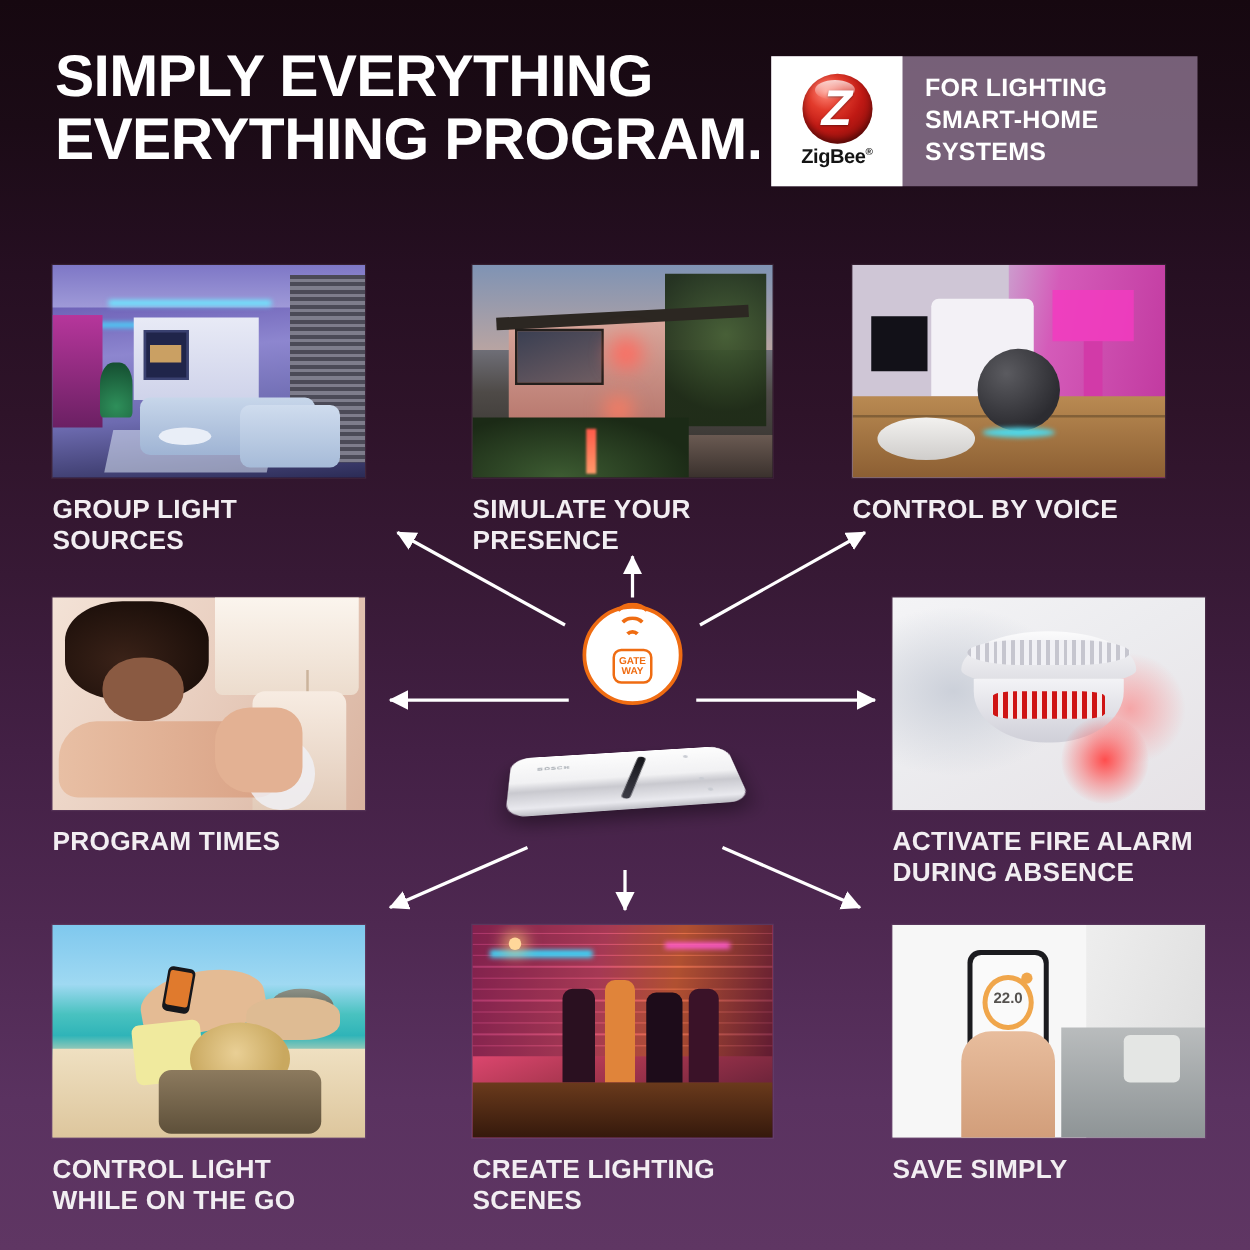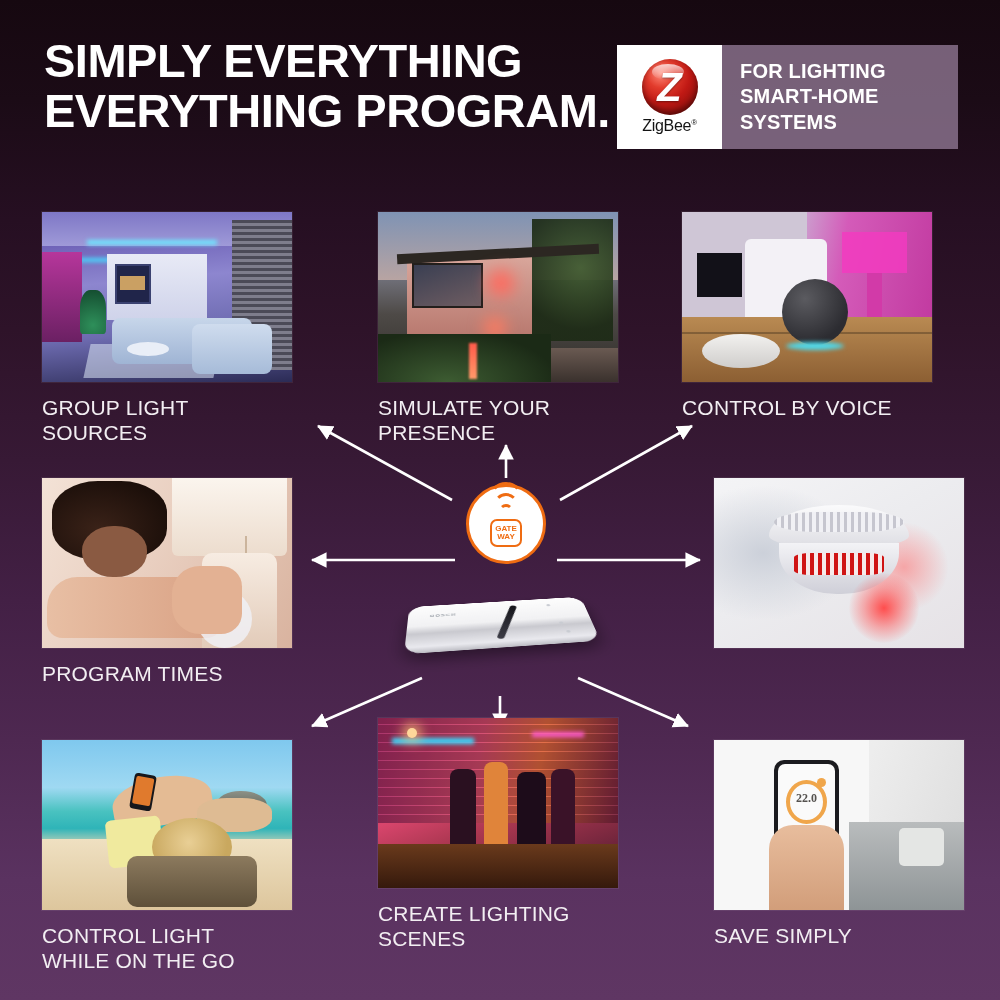--- a/index.html
+++ b/index.html
@@ -52,40 +52,40 @@
     border-radius:50%;
     background:linear-gradient(180deg,rgba(255,255,255,.75),rgba(255,255,255,0));
   }
   .zb-z{
     position:absolute;left:0;top:0;width:100%;height:100%;
     display:flex;align-items:center;justify-content:center;
     color:#ffffff;font-weight:bold;font-style:italic;font-size:40px;
     line-height:1;text-shadow:0 1px 2px rgba(0,0,0,.4);
   }
   .zb-word{
-    font-size:16px;font-weight:normal;color:#141414;letter-spacing:-0.3px;
+    font-size:16px;font-weight:bold;color:#141414;letter-spacing:-0.3px;
   }
   .zb-word sup{font-size:8px;vertical-align:super;}
   .zb-text{
     flex:1;display:flex;flex-direction:column;justify-content:center;
     padding-left:18px;
     color:#ffffff;font-weight:bold;font-size:20px;line-height:1.28;
     letter-spacing:.2px;
   }
 
   
   .tile{position:absolute;}
   .thumb{
     width:250px;height:170px;overflow:hidden;position:relative;
     box-shadow:0 0 0 1px rgba(255,255,255,0.07);
   }
   .thumb.w240{width:240px;}
   .caption{
     margin-top:14px;color:#f2eef2;font-size:21px;line-height:1.18;
-    letter-spacing:.2px;white-space:pre-line;
+    letter-spacing:.2px;white-space:pre-line;font-weight:bold;
   }
 
   
   
   .im-living{background:linear-gradient(175deg,#5b4d9a 0%,#6f63b8 18%,#8d86cf 40%,#6d6bb0 68%,#2b2b55 100%);}
   .im-living .ceil{position:absolute;left:0;top:0;width:100%;height:34px;background:linear-gradient(180deg,#7e77c6,#9f9ad8);}
   .im-living .ledA{position:absolute;left:18%;top:28px;width:52%;height:5px;background:#6ee6ff;filter:blur(2px);}
   .im-living .ledB{position:absolute;left:8%;top:46px;width:30%;height:4px;background:#46d9ff;filter:blur(2px);}
   .im-living .kitch{position:absolute;left:26%;top:42px;width:40%;height:66px;background:linear-gradient(180deg,#e8eaf6,#cfd3ea);}
   .im-living .oven{position:absolute;left:29%;top:52px;width:13%;height:36px;background:#20254a;border:2px solid #3a4170;}
@@ -171,21 +171,21 @@
   .im-club .p3{position:absolute;left:58%;top:32%;width:12%;height:44%;background:#1d0c1a;border-radius:8px 8px 0 0;}
   .im-club .p4{position:absolute;left:72%;top:30%;width:10%;height:44%;background:#3a1228;border-radius:8px 8px 0 0;}
   .im-club .bulb{position:absolute;left:12%;top:6%;width:10px;height:10px;border-radius:50%;background:#ffd79a;box-shadow:0 0 12px 5px rgba(255,200,120,.7);}
 
   
   .im-app{background:linear-gradient(110deg,#f4f4f4 0%,#ededed 52%,#dcdcdc 100%);}
   .im-app .wall{position:absolute;left:0;top:0;width:62%;height:100%;background:#f7f7f7;}
   .im-app .sofa{position:absolute;right:0;bottom:0;width:46%;height:52%;background:linear-gradient(180deg,#b9bcbd,#8e9496);}
   .im-app .cush{position:absolute;right:8%;bottom:26%;width:18%;height:22%;background:#e4e6e4;border-radius:5px;}
   .im-app .hand{position:absolute;left:22%;bottom:-6%;width:30%;height:56%;border-radius:24px 24px 0 0;background:linear-gradient(180deg,#e8bd9d,#cf9a76);}
-  .im-app .phone{position:absolute;left:24%;top:12%;width:26%;height:70%;border-radius:10px;background:#1b1b1f;padding:4px;box-sizing:border-box;font-family:Liberation Serif, serif;}
+  .im-app .phone{position:absolute;left:24%;top:12%;width:26%;height:70%;border-radius:10px;background:#1b1b1f;padding:4px;box-sizing:border-box;}
   .im-app .screen{width:100%;height:100%;border-radius:7px;background:#fafafa;position:relative;overflow:hidden;}
   .im-app .dial{position:absolute;left:14%;top:14%;width:72%;height:40%;border-radius:50%;border:4px solid #f0a64b;box-sizing:border-box;}
   .im-app .temp{position:absolute;left:0;top:24%;width:100%;text-align:center;font-size:12px;font-weight:bold;color:#55524f;}
   .im-app .knob{position:absolute;right:16%;top:12%;width:9px;height:9px;border-radius:50%;background:#f0a64b;}
   .im-app .icons{position:absolute;left:10%;top:60%;width:80%;display:flex;flex-wrap:wrap;gap:4px;}
   .im-app .icons i{width:13px;height:13px;border-radius:50%;border:1px solid #cfcfcf;display:block;}
   .im-app .icons i.on{background:#f0a64b;border-color:#f0a64b;}
 
   
   .gw{
@@ -364,38 +364,40 @@
   <div class="tile" style="left:714px;top:478px;">
     <div class="thumb im-smoke">
       <div class="fog"></div>
         <div class="flare2"></div>
       <div class="det-top"></div>
         <div class="vent"></div>
       <div class="det-bot"></div>
         <div class="redv"></div>
         <div class="flare"></div>
     </div>
+    <div class="caption">ACTIVATE FIRE ALARM
+DURING ABSENCE</div>
   </div>
 
   <div class="tile" style="left:42px;top:740px;">
     <div class="thumb im-beach">
       <div class="sand"></div>
         <div class="rock"></div>
       <div class="leg"></div>
         <div class="leg2"></div>
         <div class="phone"></div>
       <div class="shirt"></div>
         <div class="hat"></div>
         <div class="bag"></div>
     </div>
     <div class="caption">CONTROL LIGHT
 WHILE ON THE GO</div>
   </div>
 
-  <div class="tile" style="left:378px;top:718px;">
+  <div class="tile" style="left:378px;top:740px;">
     <div class="thumb w240 im-club">
       <div class="brick"></div>
         <div class="neon"></div>
         <div class="neon2"></div>
         <div class="bulb"></div>
       <div class="p1"></div>
         <div class="p2"></div>
         <div class="p3"></div>
         <div class="p4"></div>
       <div class="bar"></div>

